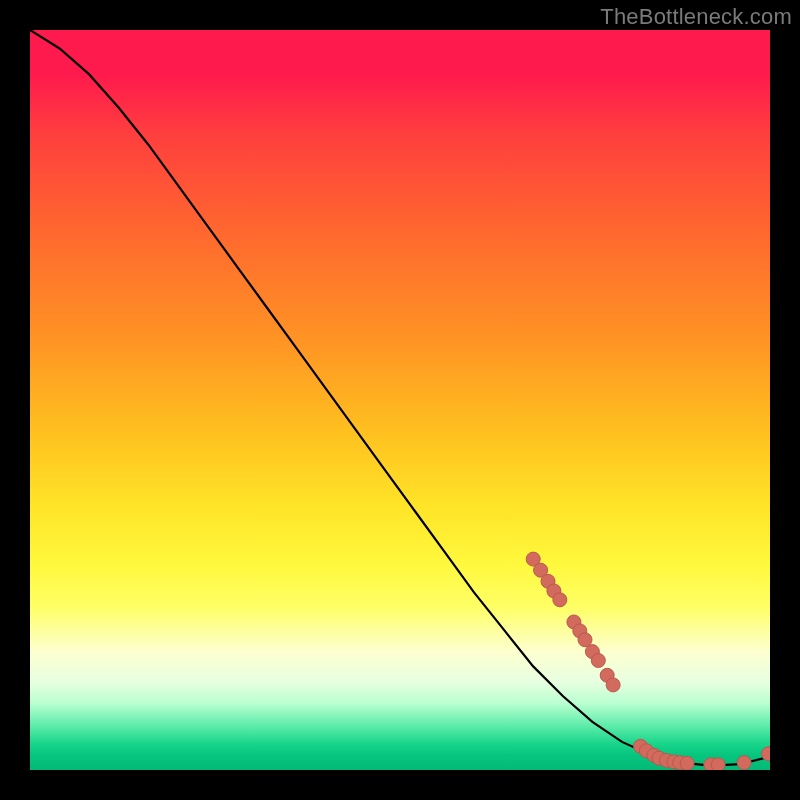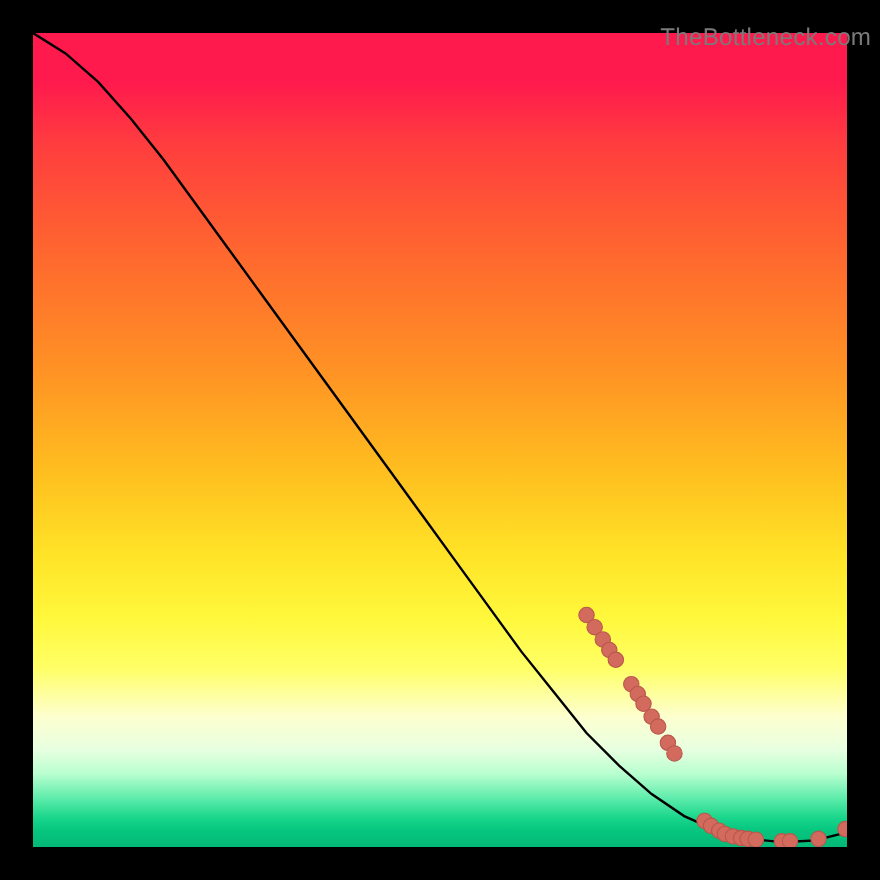--- a/index.html
+++ b/index.html
@@ -11,21 +11,21 @@
     overflow: hidden;
     font-family: Arial, Helvetica, sans-serif;
   }
   .stage {
     position: relative;
     width: 800px;
     height: 800px;
   }
   .watermark {
     position: absolute;
-    top: 21px;
+    top: 4px;
     right: 8px;
     color: #7a7a7a;
     font-size: 22px;
     font-weight: 500;
     letter-spacing: 0.2px;
     z-index: 5;
     user-select: none;
   }
   .plot {
     position: absolute;

